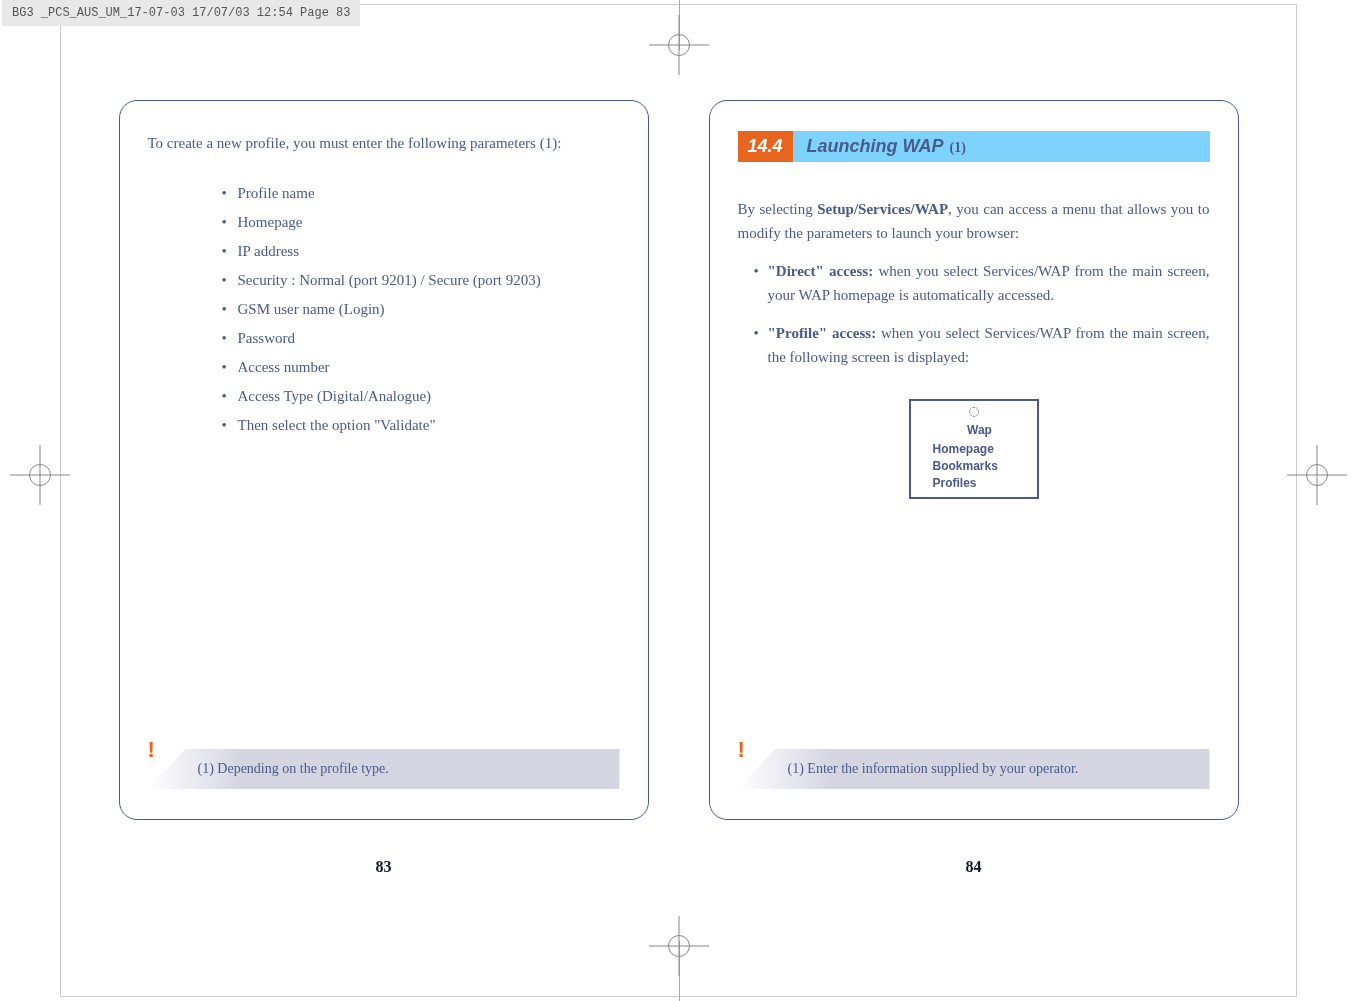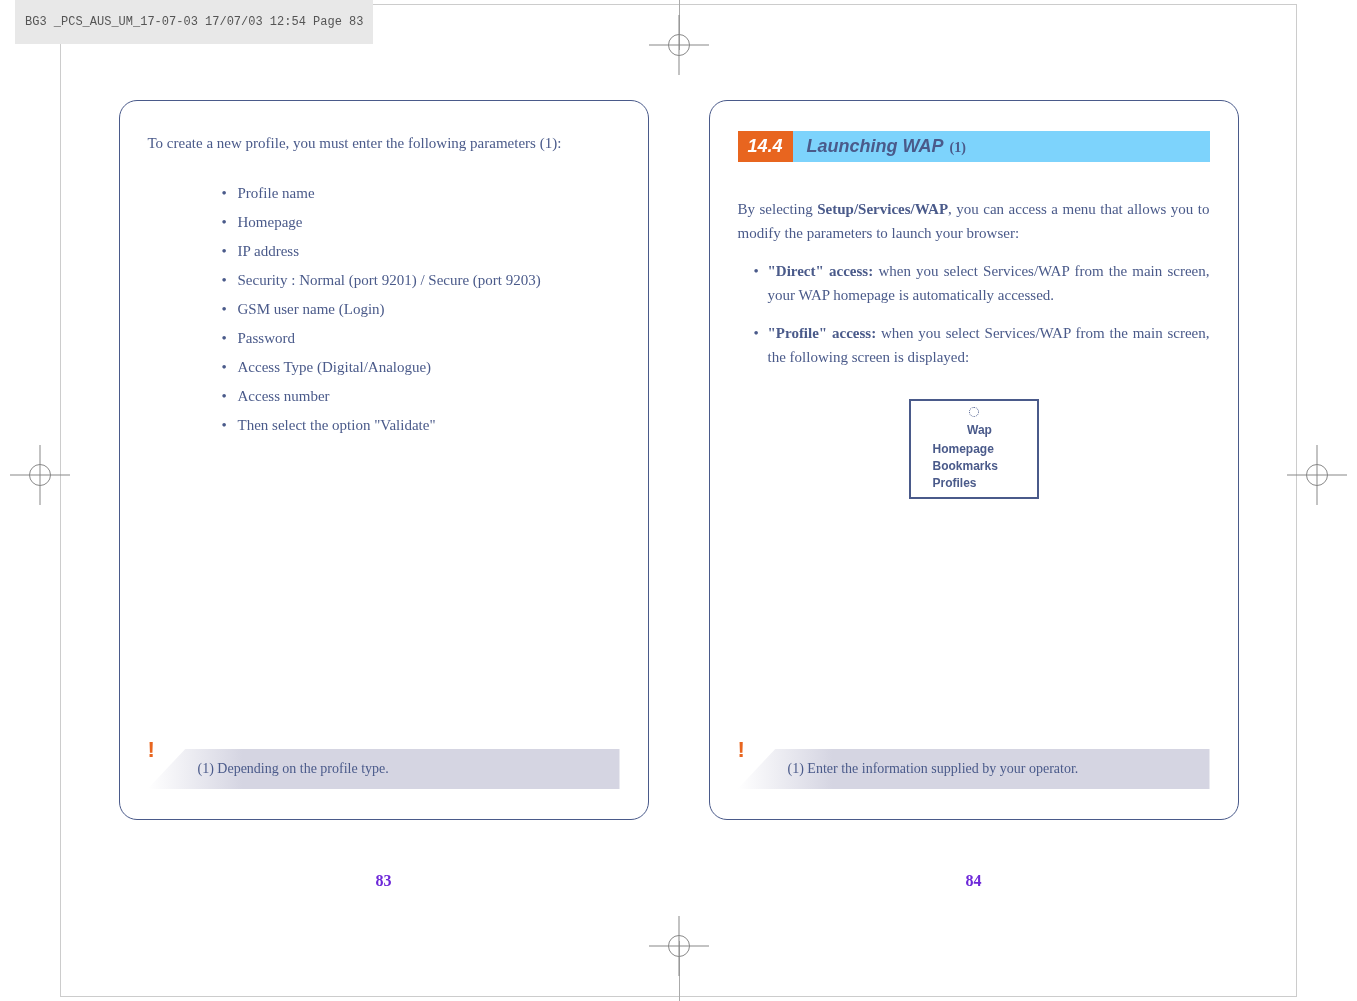--- a/index.html
+++ b/index.html
@@ -6,23 +6,23 @@
     body {
       width: 1357px;
       height: 1001px;
       background: #ffffff;
       font-family: Georgia, 'Times New Roman', serif;
       position: relative;
       color: #333;
     }
     .header-bar {
       position: absolute;
-      top: 0; left: 15px;
+      top: 0; left: 2px;
       background: #e8e8e8;
-      padding: 15px 10px;
+      padding: 6px 10px;
       font-family: 'Courier New', monospace;
       font-size: 12px;
       color: #555;
     }
     .top-crop {
       position: absolute;
       top: 25px;
       left: 50%;
       transform: translateX(-50%);
       width: 40px;
@@ -239,24 +239,24 @@
     }
     .footnote-text {
       position: absolute;
       left: 50px;
       top: 12px;
       color: #4a5a8a;
       font-size: 14px;
     }
     .page-num {
       text-align: center;
-      color: #6d28d9;
+      color: #0f172a;
       font-weight: bold;
       font-size: 16px;
-      margin-top: 52px;
+      margin-top: 38px;
     }
   </style>
 </head>
 <body>
 
 <div class="guide-box"></div>
 
 <div class="header-bar">BG3 _PCS_AUS_UM_17-07-03  17/07/03  12:54  Page 83</div>
 
 <div class="top-divider"></div>
@@ -288,22 +288,22 @@
   <div class="page">
     <div class="page-frame">
       <p class="intro-text">To create a new profile, you must enter the following parameters (1):</p>
       <ul class="bullet-list">
         <li>Profile name</li>
         <li>Homepage</li>
         <li>IP address</li>
         <li>Security : Normal (port 9201) / Secure (port 9203)</li>
         <li>GSM user name (Login)</li>
         <li>Password</li>
+        <li>Access number</li>
         <li>Access Type (Digital/Analogue)</li>
-        <li>Access number</li>
         <li>Then select the option "Validate"</li>
       </ul>
 
       <div class="footnote-box">
         <div class="footnote-bg"></div>
         <span class="footnote-mark">!</span>
         <span class="footnote-text">(1)  Depending on the profile type.</span>
       </div>
     </div>
     <div class="page-num">83</div>

